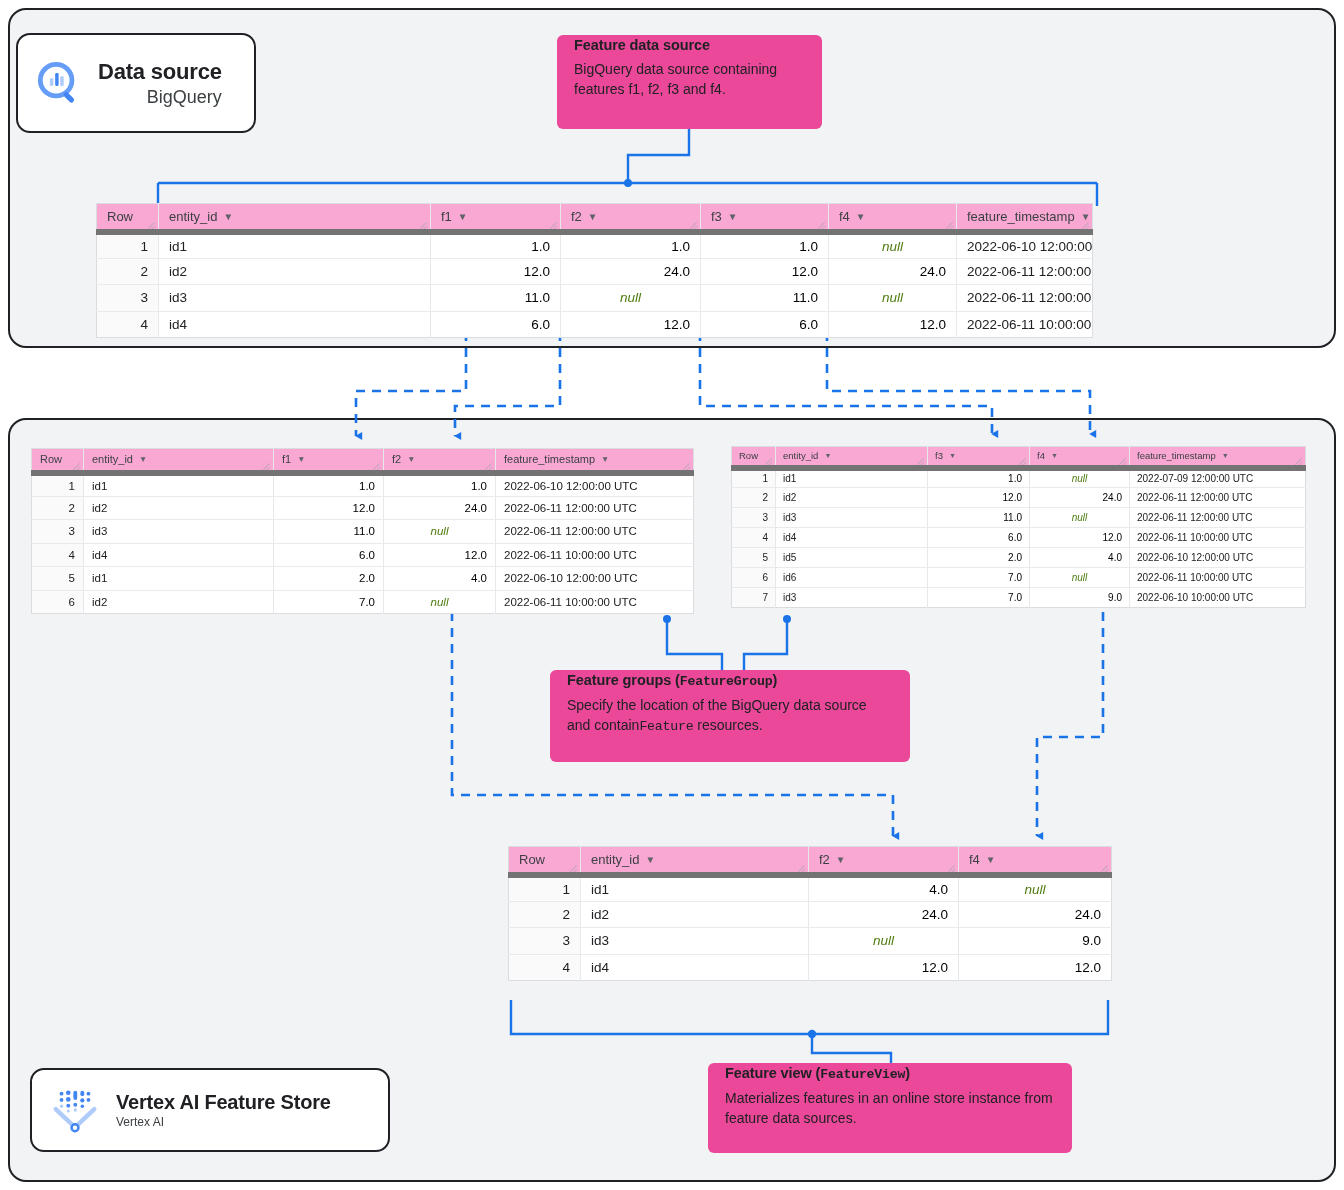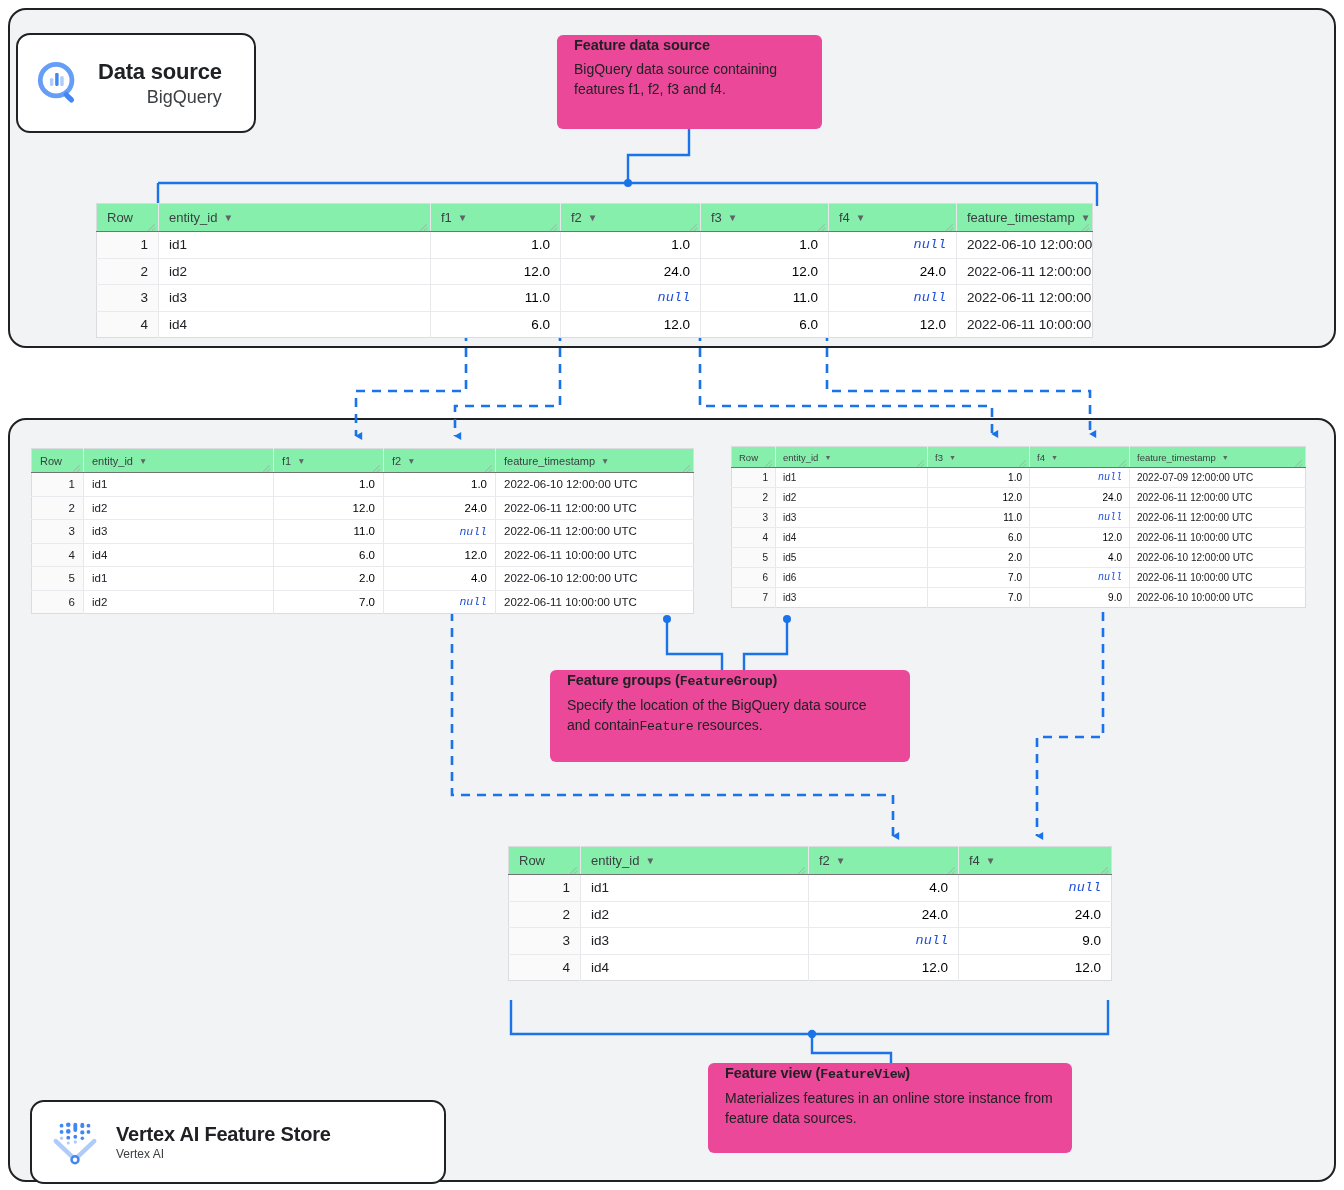--- a/index.html
+++ b/index.html
@@ -26,21 +26,21 @@
   .product-card{
     position:absolute;
     background:#ffffff;
     border:2.5px solid #202124;
     border-radius:14px;
     box-sizing:border-box;
     display:flex;align-items:center;
     padding:0 18px;
   }
   #card-datasource{left:16px;top:33px;width:240px;height:100px;}
-  #card-featurestore{left:30px;top:1100px;width:416px;height:84px;}
+  #card-featurestore{left:30px;top:1068px;width:360px;height:84px;}
   .product-icon{flex:0 0 auto;margin-right:16px;display:flex;align-items:center;justify-content:center;}
   .product-text{display:flex;flex-direction:column;line-height:1.15;}
   .product-title{font-weight:bold;color:#202124;}
   .product-sub{color:#3c4043;}
   #card-datasource .product-title{font-size:22px;letter-spacing:-0.2px;}
   #card-datasource .product-sub{font-size:18px;margin-top:3px;text-align:right;}
   #card-featurestore .product-title{font-size:20px;letter-spacing:-0.2px;}
   #card-featurestore .product-sub{font-size:12px;margin-top:2px;}
 
   
@@ -68,41 +68,41 @@
     table-layout:fixed;
   }
   .bq-table th,.bq-table td{
     border-right:1px solid #e6e8ea;
     border-bottom:1px solid #e8eaed;
     box-sizing:border-box;
     overflow:hidden;
     white-space:nowrap;
   }
   .bq-table th{
-    background:#86efac;
+    background:#f9a8d4;
     font-weight:normal;
     color:#3c4043;
     text-align:left;
     position:relative;
-    border-bottom:1px solid #737373;
+    border-bottom:6px solid #737373;
   }
   .bq-table th .caret{display:inline-block;margin-left:6px;color:#5f6368;font-size:0.75em;vertical-align:1px;}
   .bq-table th .grip{
     position:absolute;right:2px;bottom:1px;
     width:9px;height:9px;opacity:.55;
   }
   .bq-table th .grip:before,.bq-table th .grip:after{
     content:"";position:absolute;right:0;background:#9aa0a6;height:1px;transform:rotate(-45deg);
   }
   .bq-table th .grip:before{width:9px;bottom:2px;right:0;}
   .bq-table th .grip:after{width:5px;bottom:0px;right:0;}
   .bq-table td.num{text-align:right;}
   .bq-table td.rownum{text-align:right;color:#202124;background:#fafafa;}
   .bq-table th.rowhdr{text-align:left;}
-  .bq-table td.nullv{text-align:right;font-style:italic;color:#1d4ed8;font-family:Liberation Mono, monospace;}
+  .bq-table td.nullv{text-align:center;font-style:italic;color:#4d7c0f;}
   .bq-table td.txt{text-align:left;color:#202124;}
   .bq-table tr:last-child td{border-bottom:none;}
   .bq-table th:last-child,.bq-table td:last-child{border-right:none;}
 
   
   .t-lg th{font-size:13px;height:28px;padding:0 10px;}
   .t-lg td{font-size:13.5px;height:26.5px;padding:0 10px;}
   .t-md th{font-size:11px;height:24px;padding:0 8px;}
   .t-md td{font-size:11.5px;height:23.5px;padding:0 8px;}
   .t-sm th{font-size:9.5px;height:21px;padding:0 7px;}

